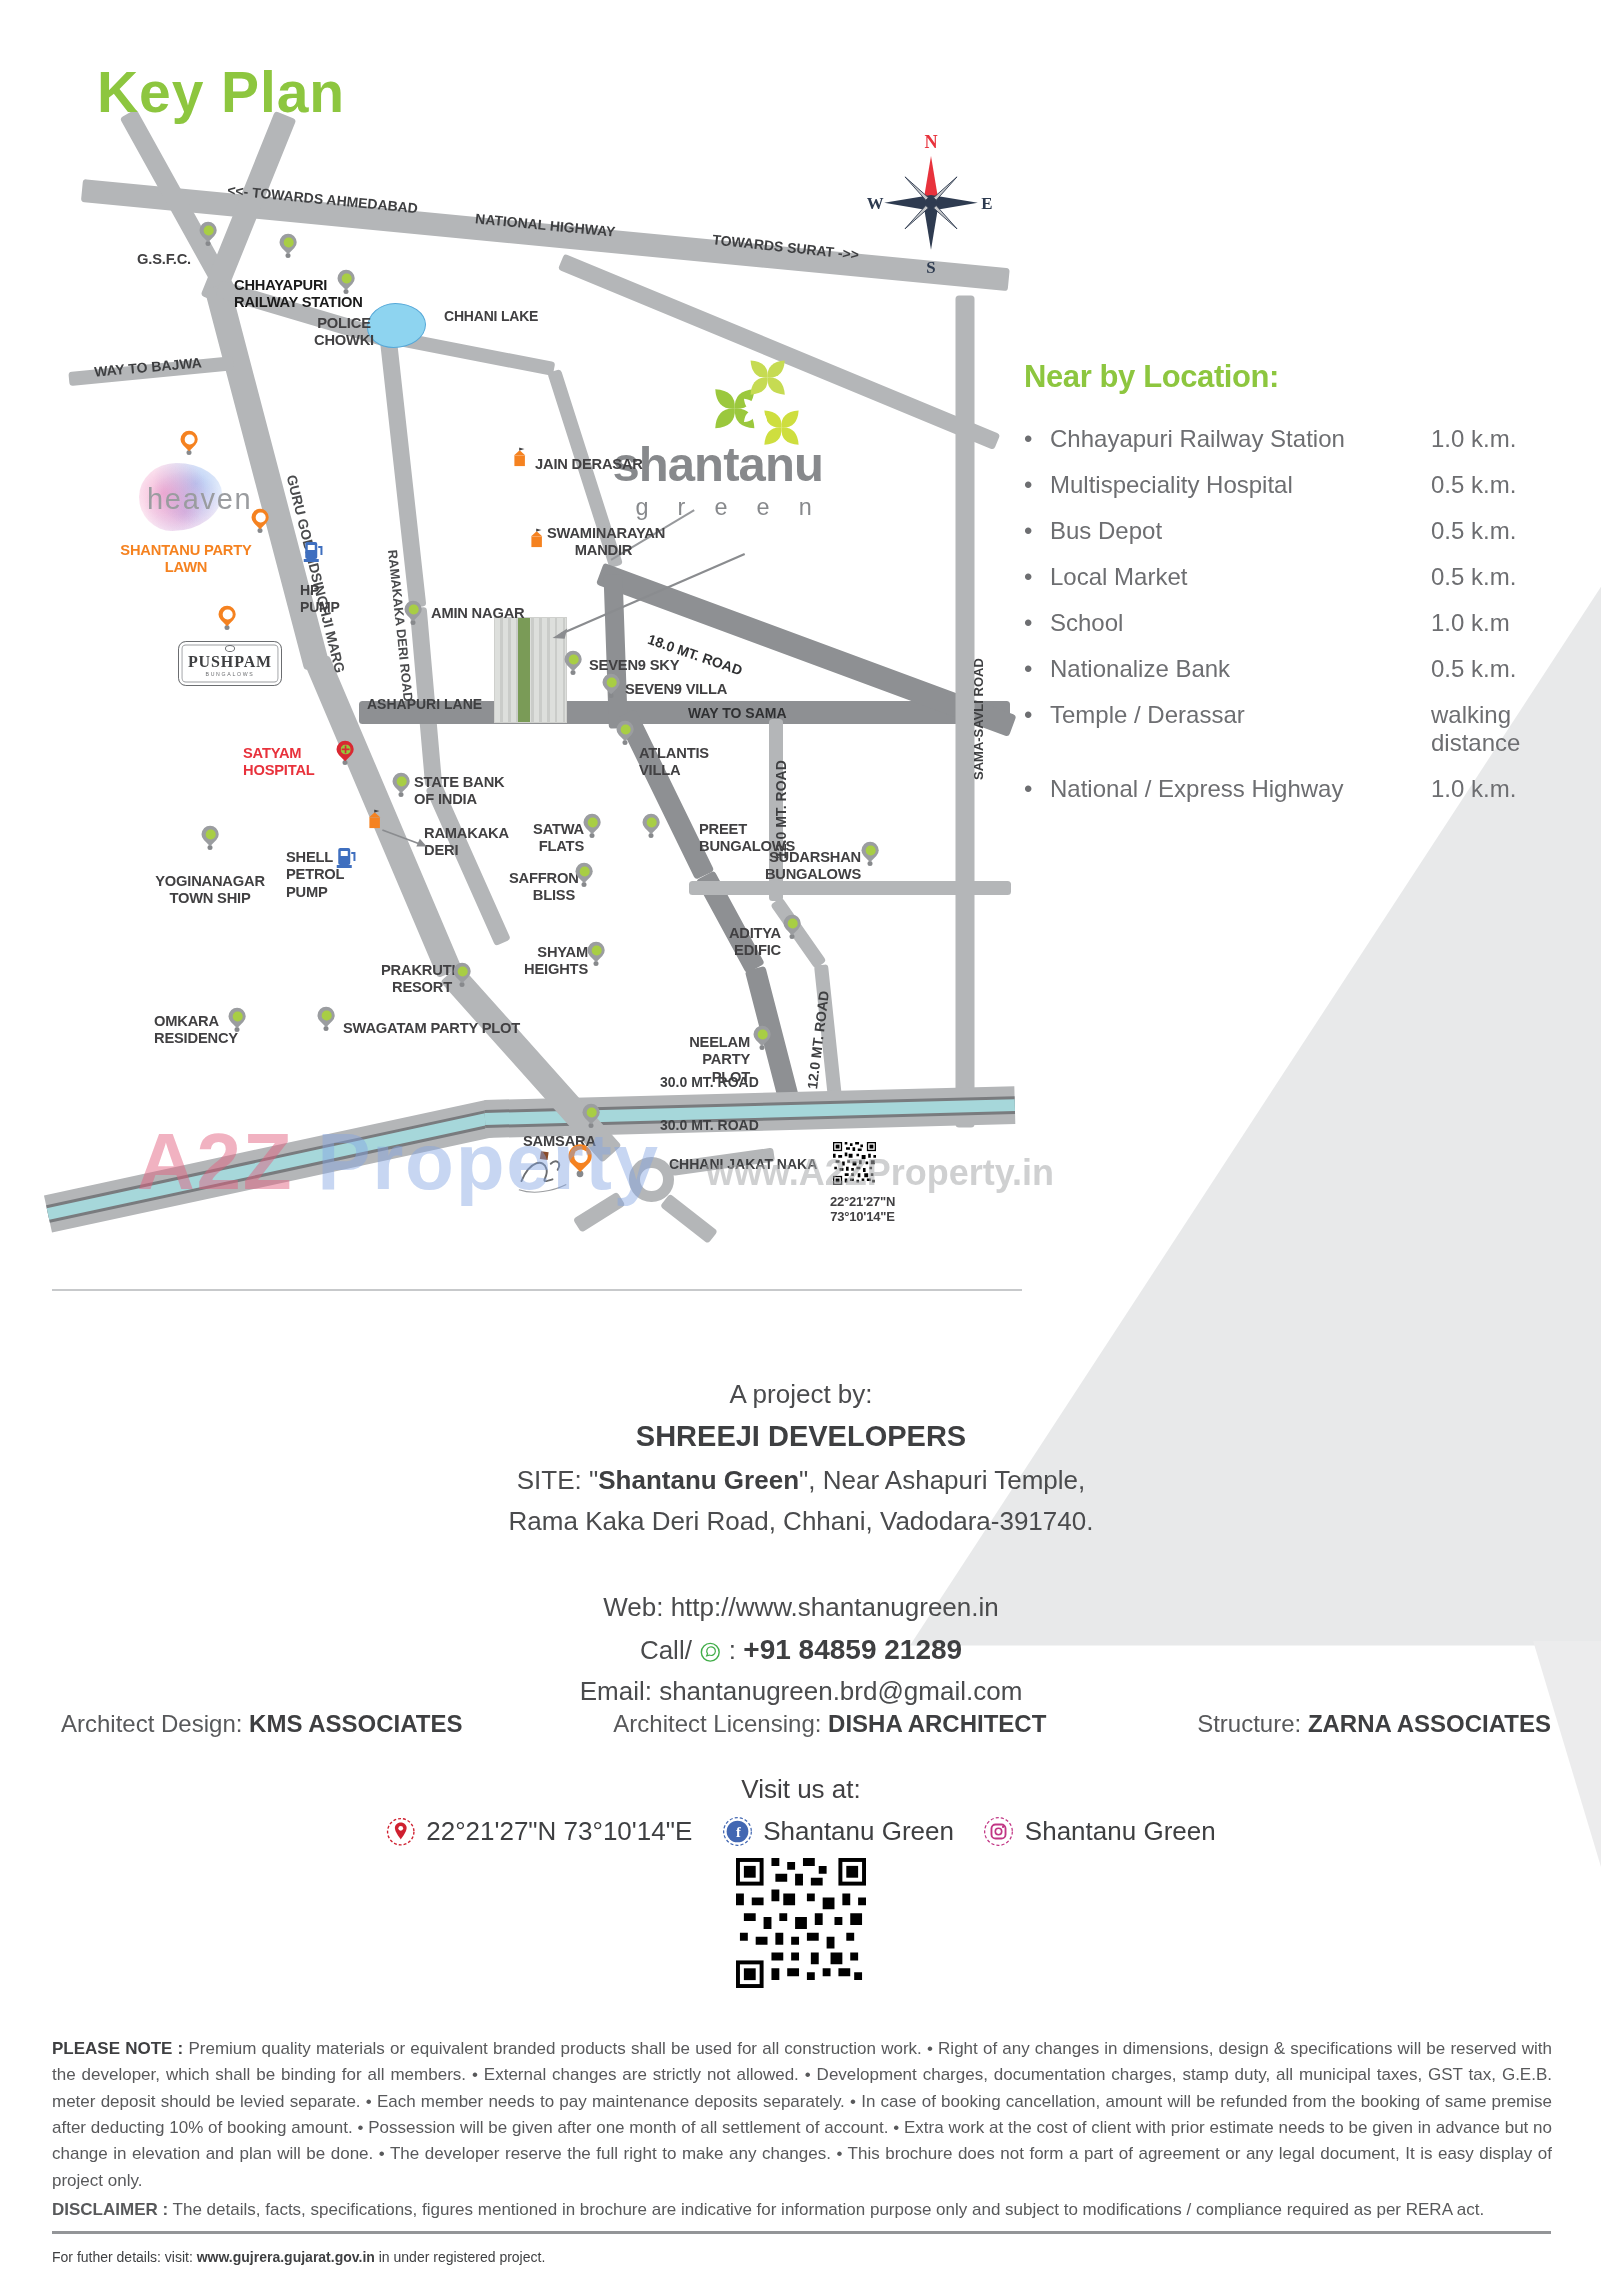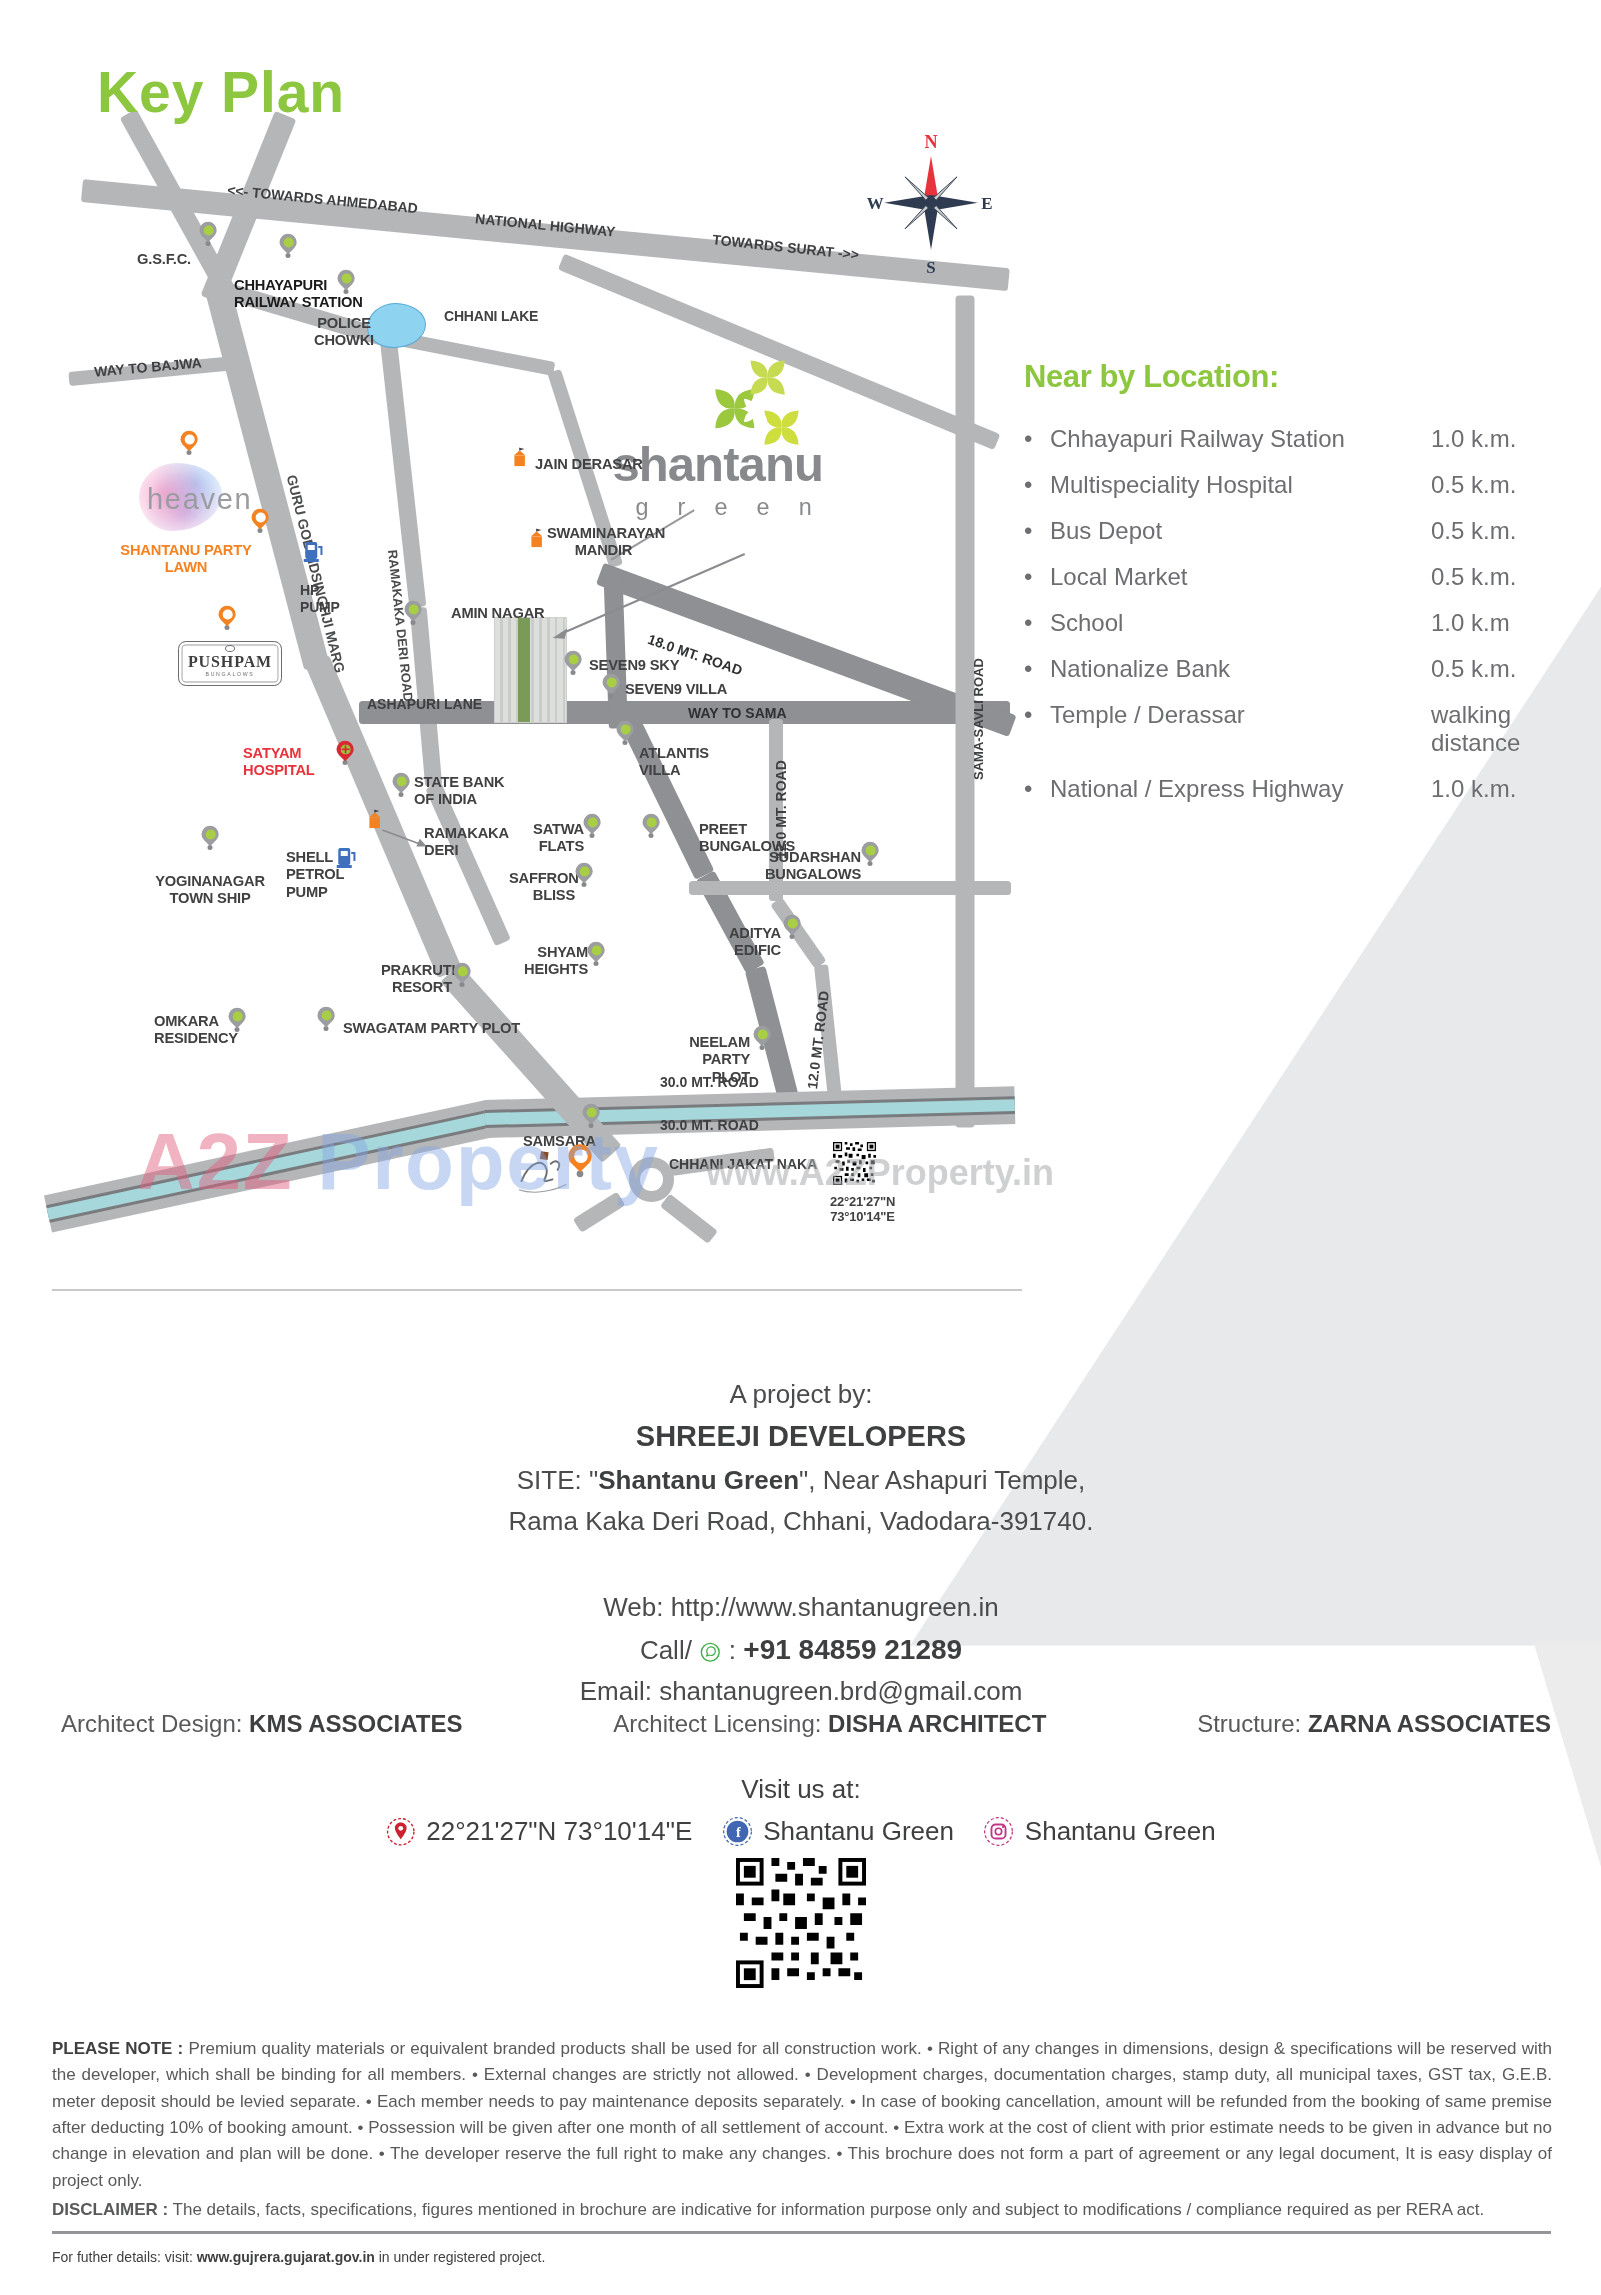--- a/index.html
+++ b/index.html
@@ -235,21 +235,21 @@
   <div class="lbl" style="left:130px;top:251px;width:68px;text-align:center;">G.S.F.C.</div>
   <div class="lbl xb" style="left:234px;top:277px;">CHHAYAPURI
 RAILWAY STATION</div>
   <div class="lbl" style="left:305px;top:315px;width:78px;text-align:center;">POLICE
 CHOWKI</div>
   <div class="lbl" style="left:444px;top:308px;font-size:14px;">CHHANI LAKE</div>
   <div class="lbl or" style="left:116px;top:542px;width:140px;text-align:center;">SHANTANU PARTY
 LAWN</div>
   <div class="lbl" style="left:300px;top:582px;font-size:14px;">HP
 PUMP</div>
-  <div class="lbl" style="left:451px;top:605px;">AMIN NAGAR</div>
+  <div class="lbl" style="left:431px;top:605px;">AMIN NAGAR</div>
   <div class="lbl" style="left:535px;top:456px;">JAIN DERASAR</div>
   <div class="lbl" style="left:547px;top:525px;width:113px;text-align:center;">SWAMINARAYAN
 MANDIR</div>
   <div class="lbl" style="left:589px;top:657px;">SEVEN9 SKY</div>
   <div class="lbl" style="left:625px;top:681px;">SEVEN9 VILLA</div>
   <div class="lbl" style="left:639px;top:745px;">ATLANTIS
 VILLA</div>
   <div class="lbl redtx" style="left:243px;top:745px;width:74px;">SATYAM
 HOSPITAL</div>
   <div class="lbl" style="left:414px;top:774px;">STATE BANK

